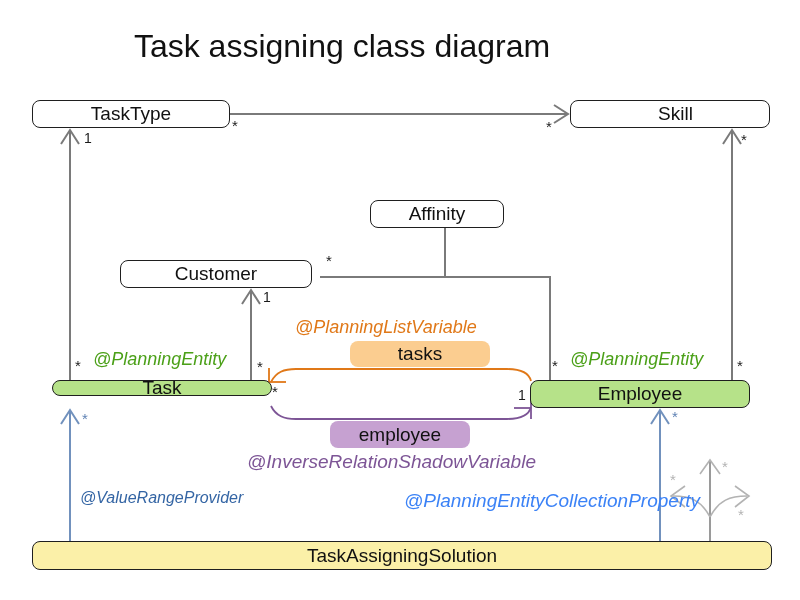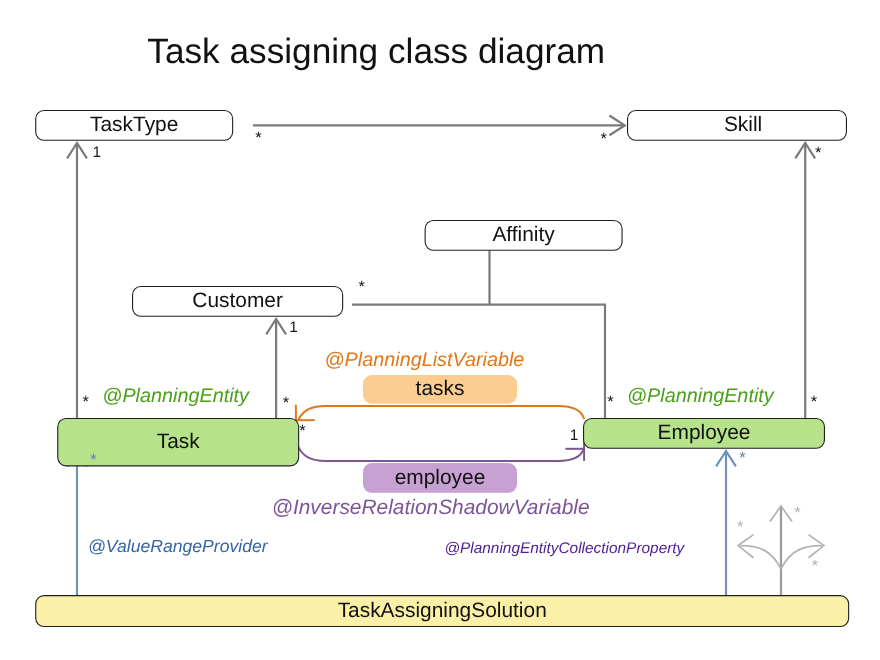--- a/index.html
+++ b/index.html
@@ -25,21 +25,21 @@
   }
   .chip.tasks{background:#fbcd90;}
   .chip.employee{background:#c6a1d1;}
   .ann{
     position:absolute;font-style:italic;white-space:nowrap;
   }
   .ann.green{color:#4ba018;font-size:18px;}
   .ann.orange{color:#e07818;font-size:18px;}
   .ann.purple{color:#7d5596;font-size:19px;}
   .ann.blue-lg{color:#3465a4;font-size:16px;}
-  .ann.blue-sm{color:#4c1d95;font-size:14px;}
+  .ann.blue-sm{color:#3b82f6;font-size:19px;}
   .ann.gold{color:#c7a300;font-size:19px;}
   .mult{
     position:absolute;font-size:15px;color:#1a1a1a;white-space:nowrap;line-height:1;
   }
   .mult.num{font-size:14px;}
   .mult.blue{color:#5f82b4;}
   .mult.ghost{color:#b3b3b3;}
 </style>
 </head>
 <body>
@@ -95,43 +95,43 @@
     <g stroke="#b3b3b3" stroke-width="1.6" fill="none">
       <path d="M710,541 L710,461" stroke="#9a9a9a" stroke-width="2"></path>
       <path d="M700,474 L710,460 L720,474"></path>
       <path d="M710,517 C701,500 690,496 673,496"></path>
       <path d="M685,486 L671,496 L685,507"></path>
       <path d="M710,517 C719,500 730,496 747,496"></path>
       <path d="M735,486 L749,496 L735,507"></path>
     </g>
   </svg>
 
-  <div class="box" style="left:32px;top:100px;width:180px;height:28px;">
+  <div class="box" style="left:32px;top:100px;width:198px;height:28px;">
     <span>TaskType</span>
   </div>
   <div class="box" style="left:570px;top:100px;width:200px;height:28px;padding-left:11px;">
     <span>Skill</span>
   </div>
-  <div class="box" style="left:386px;top:200px;width:180px;height:28px;justify-content:center;">
+  <div class="box" style="left:370px;top:200px;width:134px;height:28px;justify-content:center;">
     <span>Affinity</span>
   </div>
   <div class="box" style="left:120px;top:260px;width:192px;height:28px;">
     <span>Customer</span>
   </div>
-  <div class="box entity" style="left:52px;top:380px;width:220px;height:44px;">
+  <div class="box entity" style="left:52px;top:380px;width:220px;height:16px;">
     <span>Task</span>
   </div>
   <div class="box entity" style="left:530px;top:380px;width:220px;height:28px;">
     <span>Employee</span>
   </div>
   <div class="box solution" style="left:32px;top:541px;width:740px;height:29px;align-items:center;">
     <span>TaskAssigningSolution</span>
   </div>
 
-  <div class="chip tasks" style="left:330px;top:341px;width:140px;height:26px;">
+  <div class="chip tasks" style="left:350px;top:341px;width:140px;height:26px;">
     <span>tasks</span>
   </div>
   <div class="chip employee" style="left:330px;top:421px;width:140px;height:27px;">
     <span>employee</span>
   </div>
 
   <span class="ann green" style="left:93px;top:349px;">@PlanningEntity</span>
   <span class="ann green" style="left:570px;top:349px;">@PlanningEntity</span>
   <span class="ann orange" style="left:295px;top:317px;">@PlanningListVariable</span>
   <span class="ann purple" style="left:247px;top:451px;">@InverseRelationShadowVariable</span>

